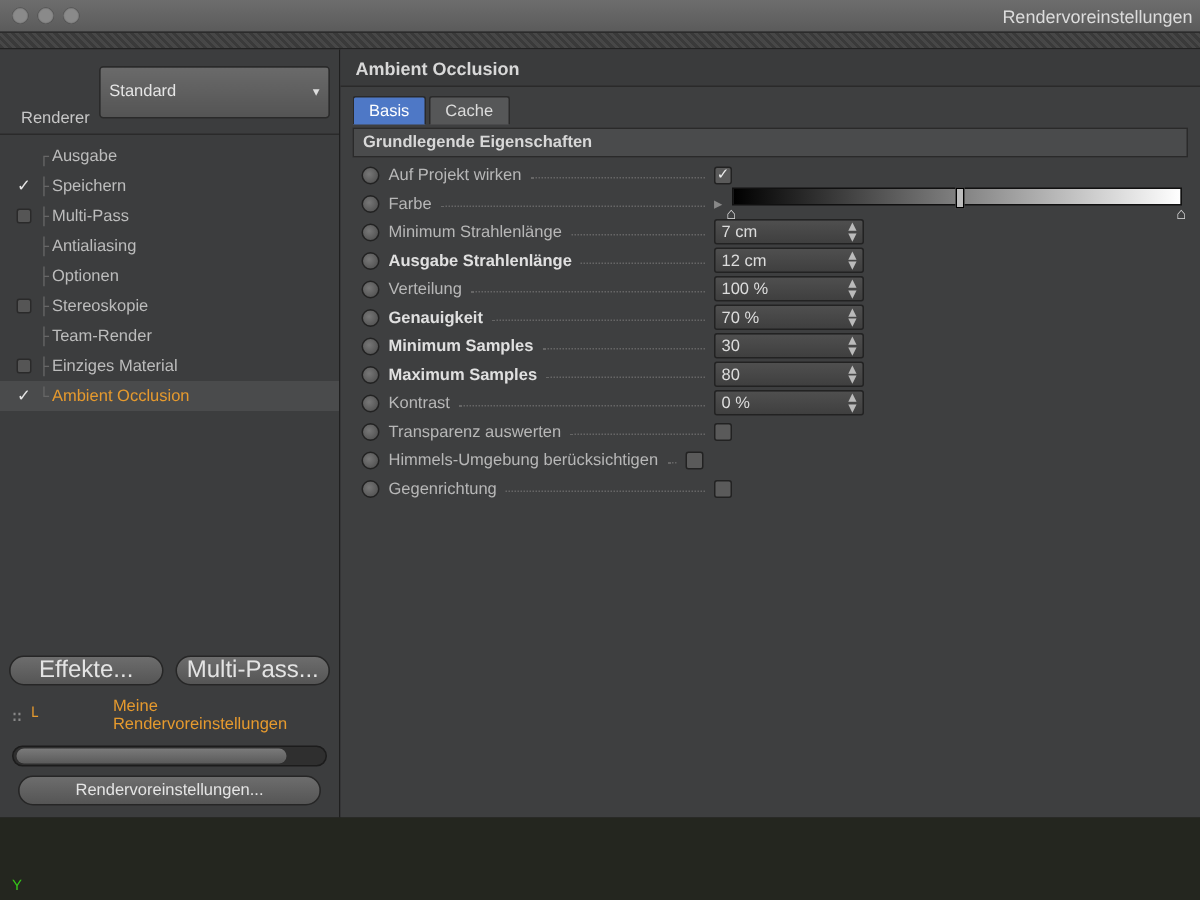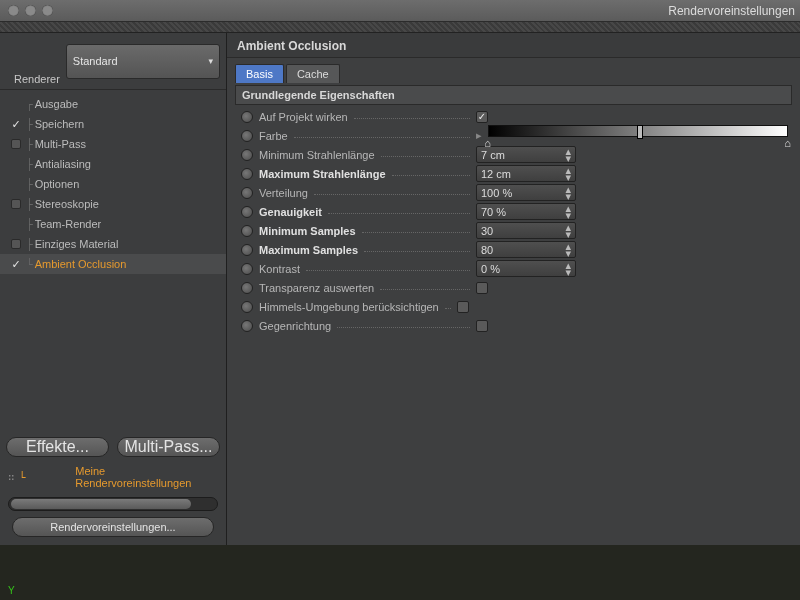--- a/index.html
+++ b/index.html
@@ -208,21 +208,21 @@
                   <span class="spin">
                     <span>▴</span>
                     <span>▾</span>
                   </span>
                 </span>
               </span>
           </div>
 
           <div class="prow">
             <span class="radio"></span>
-            <span class="plabel2 bold">Maximum Strahlenlänge</span>
+            <span class="plabel2 bold">Ausgabe Strahlenlänge</span>
             <span class="dots2"></span>
             <span class="valcell">
                 <span class="numfield">
                   <span>12 cm</span>
                   <span class="spin">
                     <span>▴</span>
                     <span>▾</span>
                   </span>
                 </span>
               </span>

